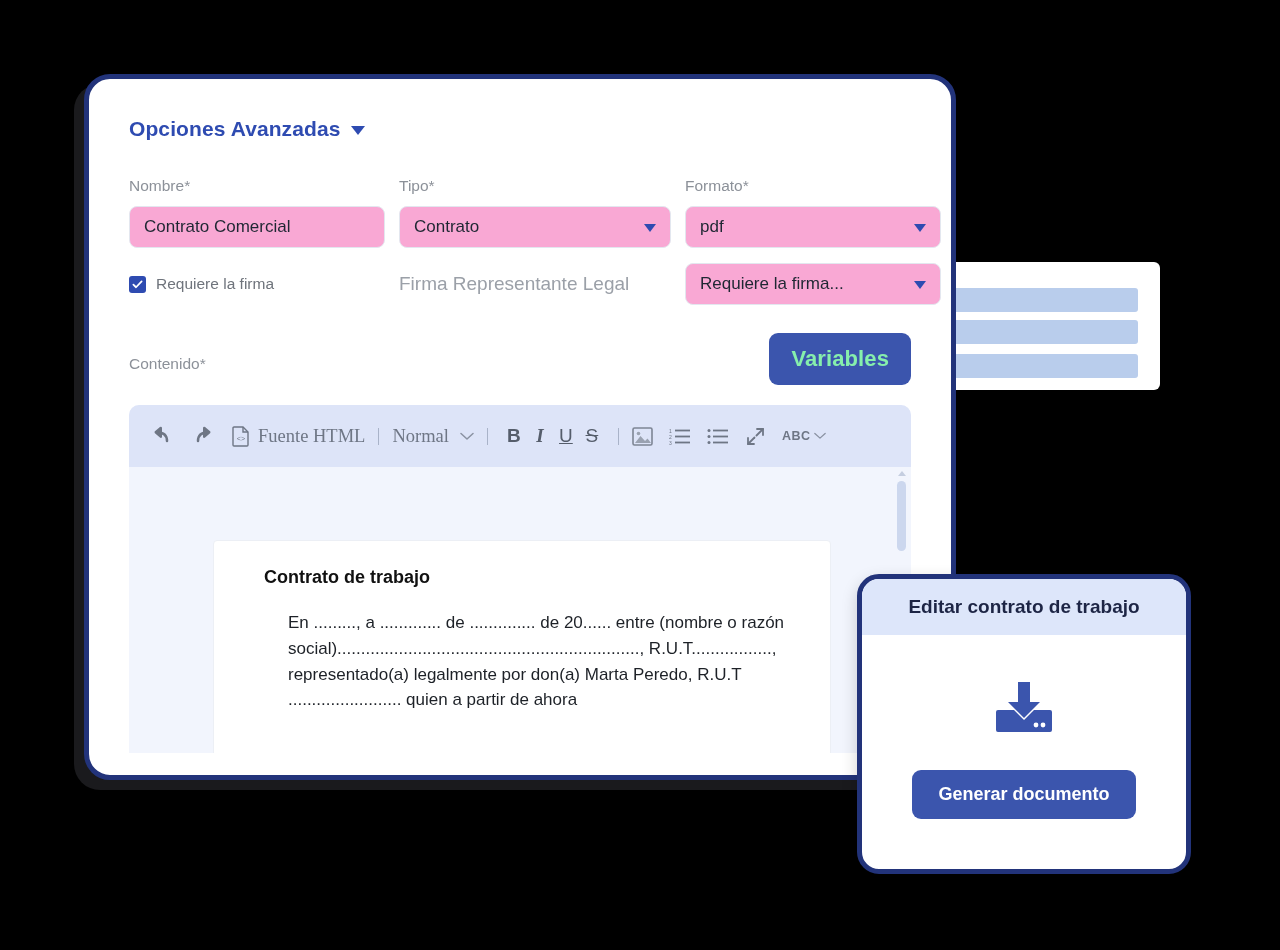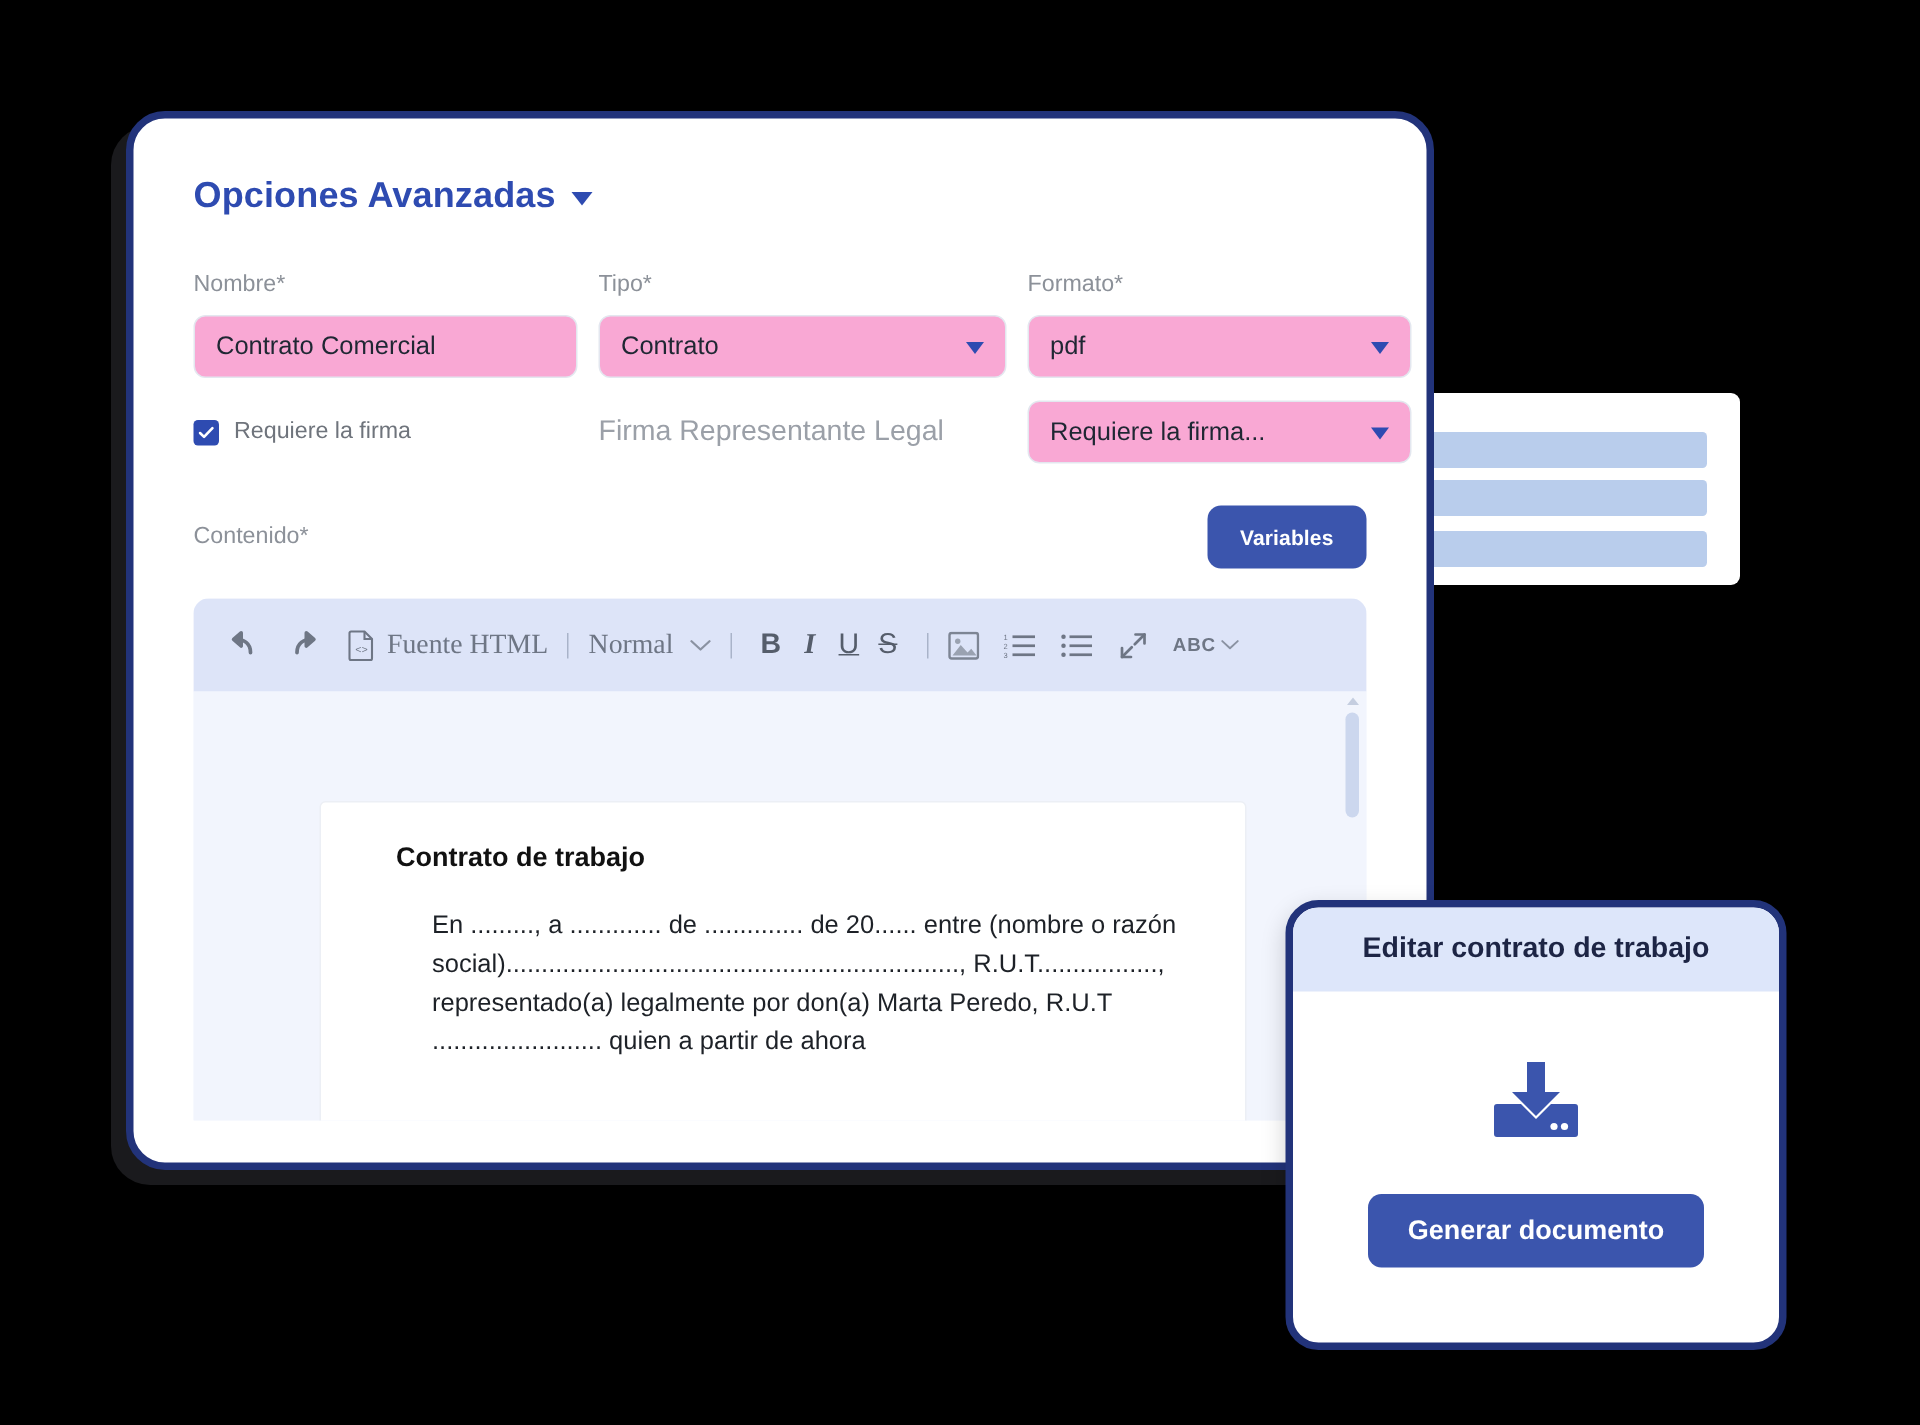--- a/index.html
+++ b/index.html
@@ -43,21 +43,21 @@
   }
 
   .card-inner { position: relative; width: 100%; height: 100%; padding: 38px 40px 0 40px; }
 
   
   .section-title-row {
     display: flex; align-items: center; gap: 11px;
     margin-bottom: 36px;
   }
   .section-title {
-    font-size: 24px; font-weight: bold; color: #2e4bb1;
+    font-size: 21px; font-weight: bold; color: #2e4bb1;
     letter-spacing: .1px;
   }
   .caret-down {
     width: 0; height: 0;
     border-left: 7px solid transparent;
     border-right: 7px solid transparent;
     border-top: 9px solid #2e4bb1;
     margin-top: 3px;
   }
 
@@ -104,24 +104,24 @@
   .check-label { font-size: 15.5px; color: #6f747c; }
   .muted-label { font-size: 19px; color: #9ba0a8; height: 42px; display: flex; align-items: center; }
 
   
   .contenido-row {
     display: flex; align-items: flex-end; justify-content: space-between;
     margin-top: 28px;
   }
   .contenido-label { font-size: 15.5px; color: #8c9199; padding-bottom: 12px; }
   .btn-variables {
-    background: #3b55ad; color: #ffffff;
+    background: #3b55ad; color: #86efac;
     border: none; border-radius: 9px;
     font-family: "Liberation Sans", sans-serif;
-    font-size: 14px; font-weight: bold;
+    font-size: 22px; font-weight: bold;
     padding: 13px 22px; cursor: pointer;
     letter-spacing: .1px;
   }
 
   
   .editor {
     margin-top: 20px;
     height: 348px;
     border-radius: 10px 10px 0 0;
     background: #f2f5fd;
@@ -179,21 +179,21 @@
     border-bottom: 5px solid #c5cee0;
   }
   .editor-scroll-thumb {
     width: 9px; height: 70px; margin: 5px auto 0 auto;
     background: #ccd7ee; border-radius: 5px;
   }
 
   
   .modal {
     position: absolute;
-    left: 857px; top: 600px;
+    left: 857px; top: 574px;
     width: 334px; height: 300px;
     background: #ffffff;
     border: 5px solid #22337a;
     border-radius: 22px;
     overflow: hidden;
     box-shadow: 0 6px 16px rgba(0,0,0,0.18);
   }
   .modal-header {
     height: 56px; background: #dde6fa;
     display: flex; align-items: center; justify-content: center;

